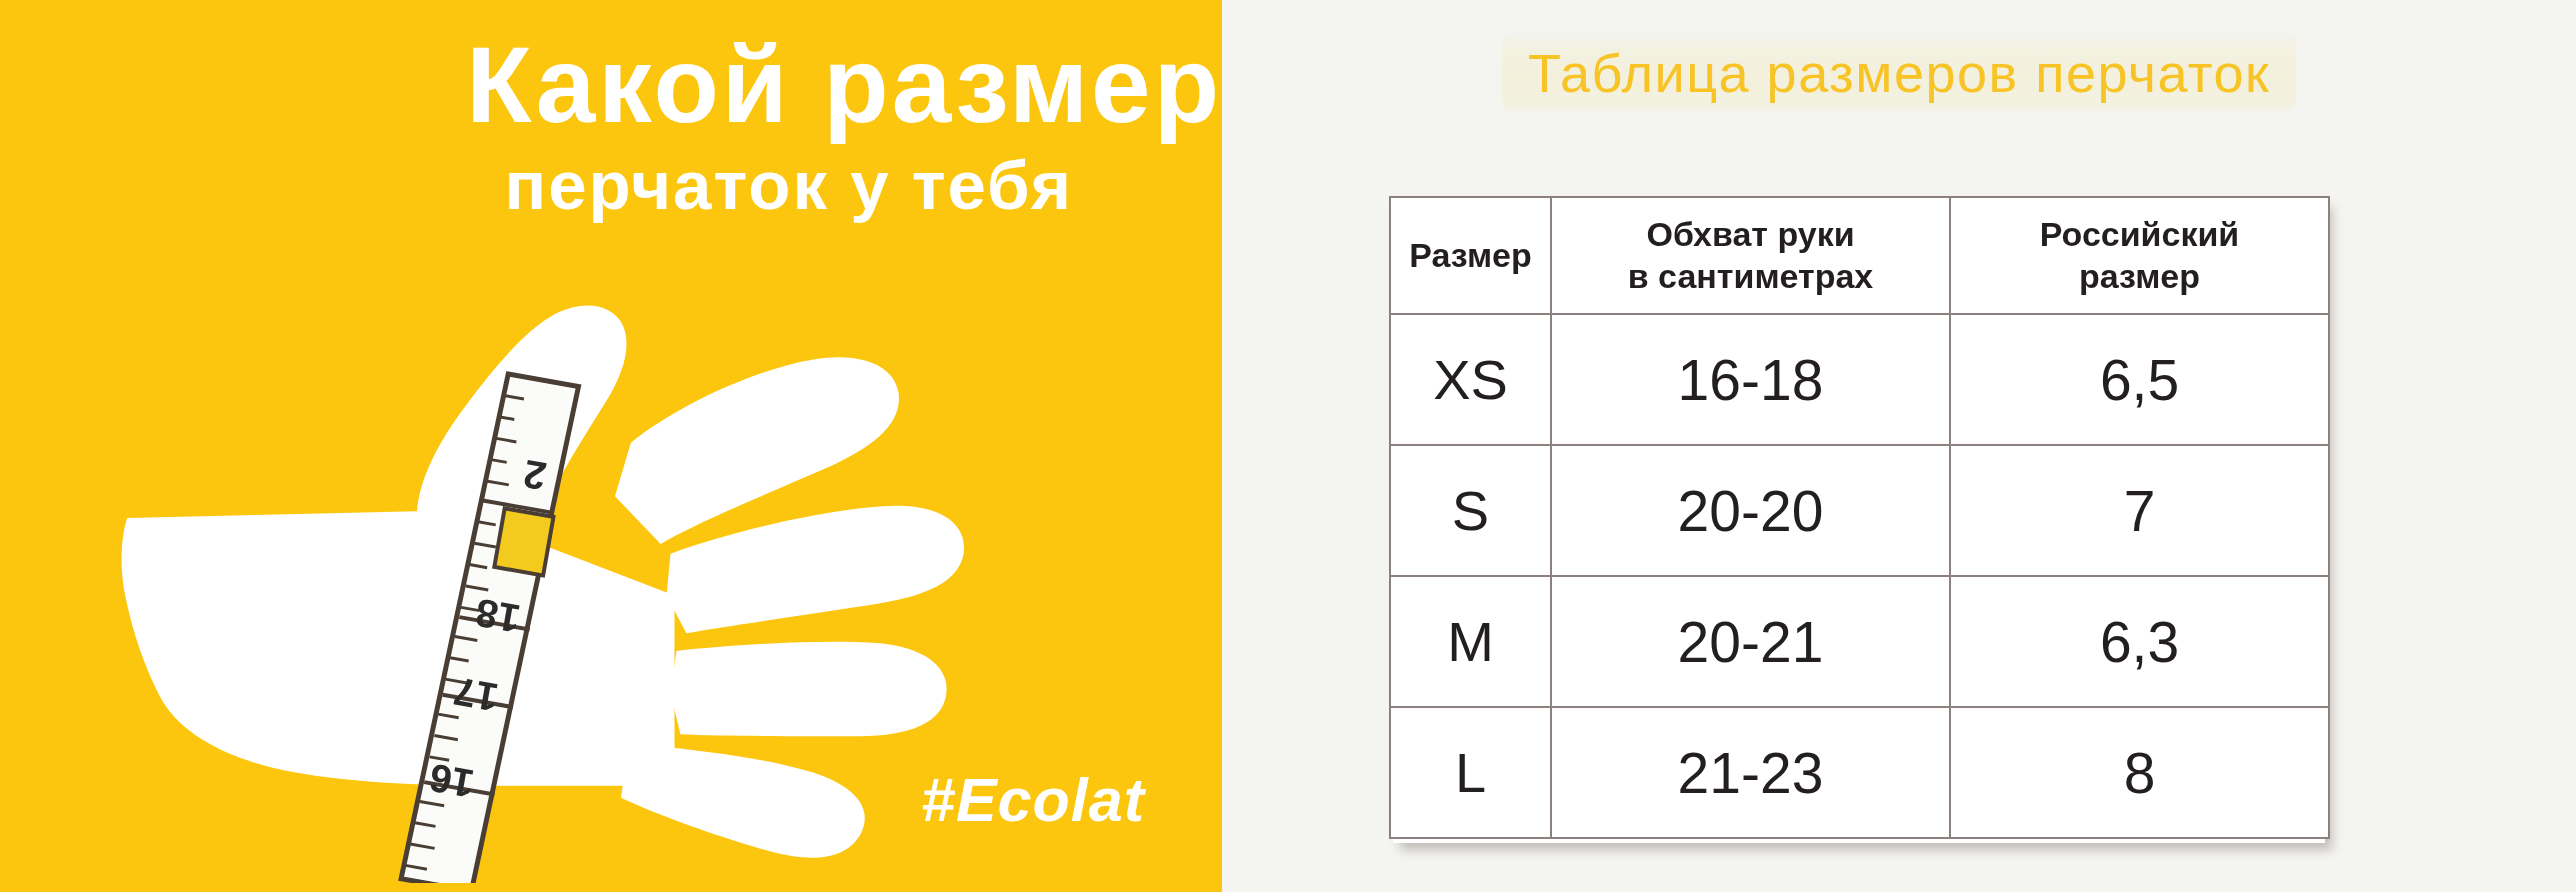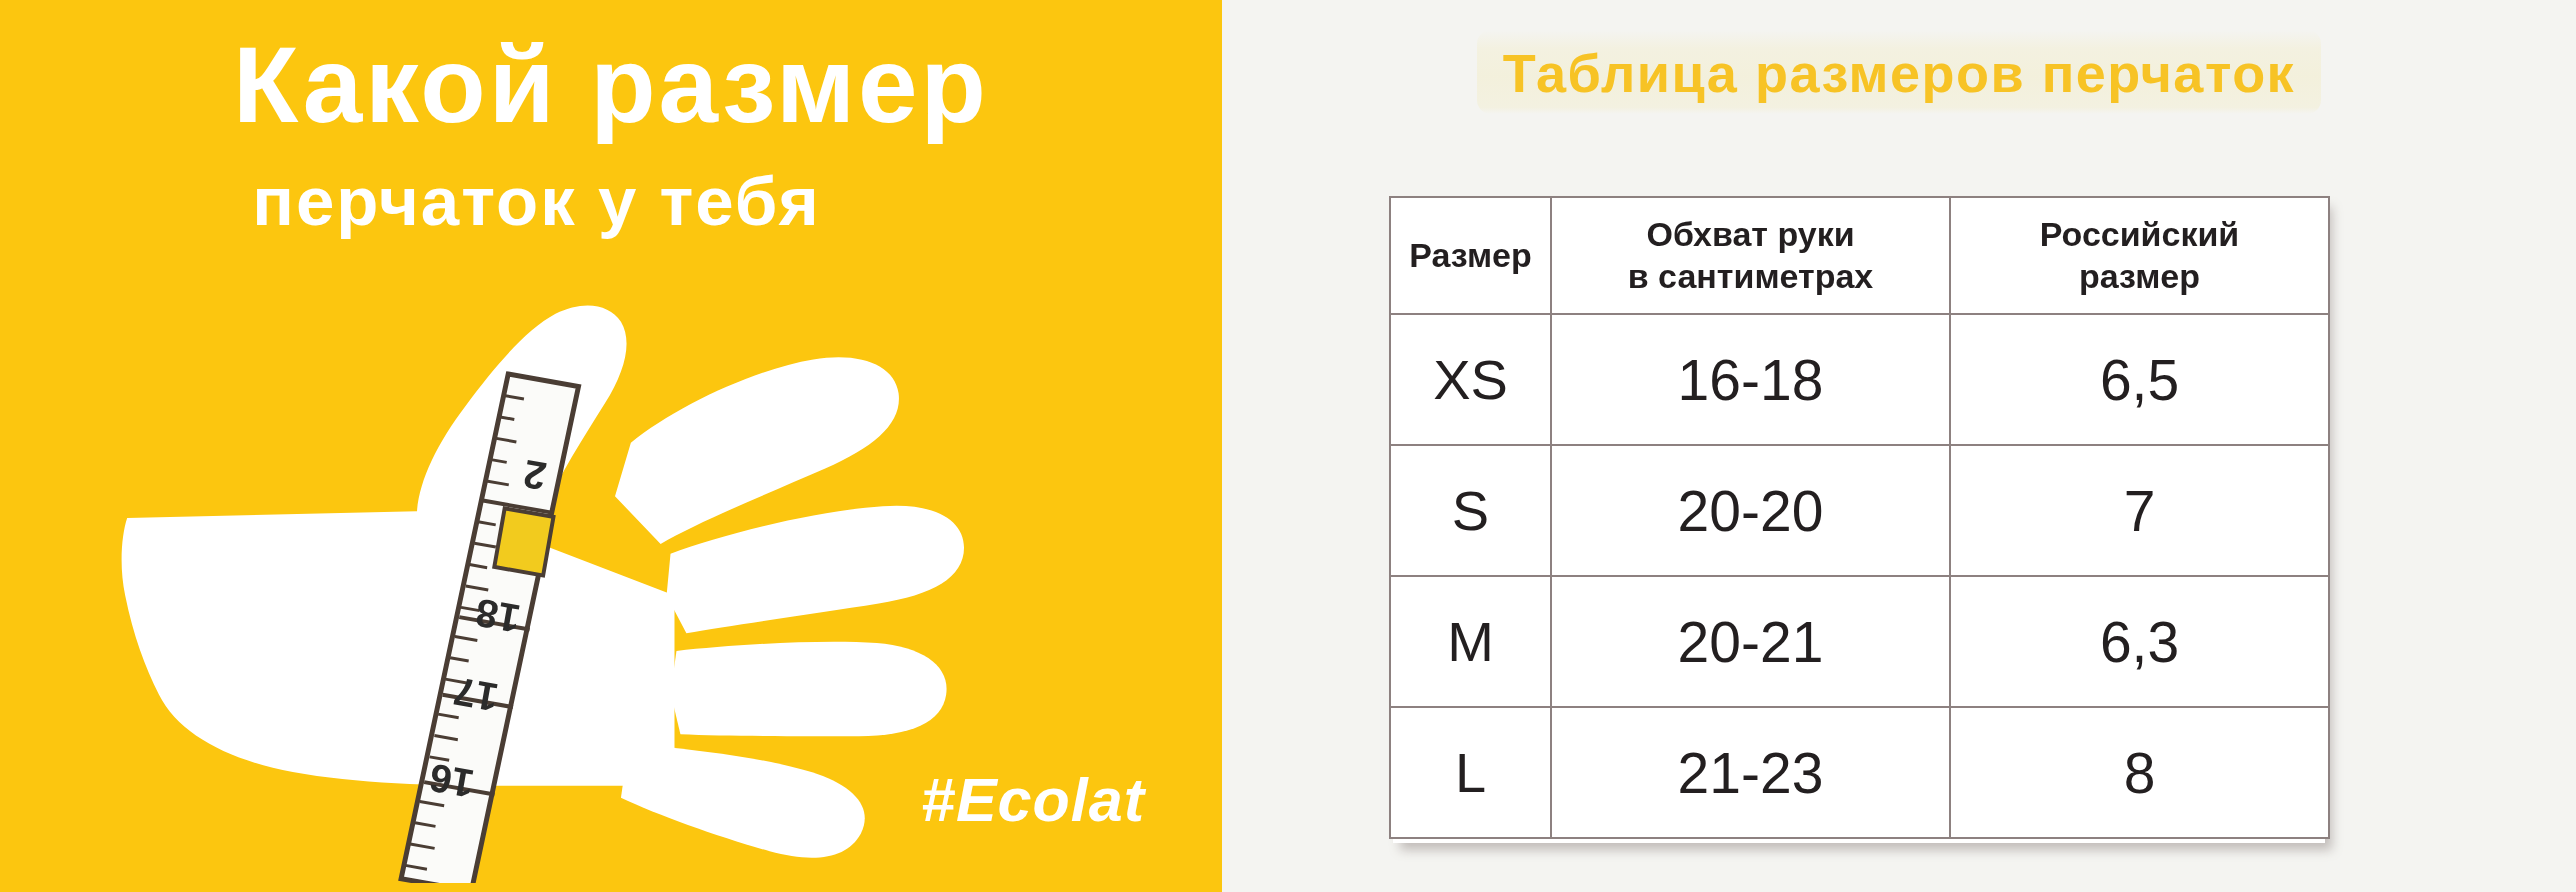--- a/index.html
+++ b/index.html
@@ -24,38 +24,38 @@
     width: 1222px;
     height: 893px;
     background: #fcc60f;
   }
 
   #headline {
     position: absolute;
     left: 0;
     top: 28px;
     width: 1222px;
-    text-align: center;
+    text-align: right;
     color: #ffffff;
   }
   #headline-line1 {
     display: block;
     font-size: 107px;
     font-weight: bold;
     line-height: 1.08;
     letter-spacing: 3px;
     white-space: nowrap;
   }
   #headline-line2 {
     display: block;
     font-size: 69px;
     font-weight: bold;
     line-height: 1.1;
     letter-spacing: 2px;
-    margin-top: 20px;
+    margin-top: 4px;
     white-space: nowrap;
     padding-right: 149px;
   }
 
   #hand-illustration {
     position: absolute;
     left: 119px;
     top: 298px;
     width: 992px;
     height: 585px;
@@ -87,21 +87,21 @@
     position: absolute;
     left: 0;
     top: 30px;
     width: 1354px;
     text-align: center;
   }
   #table-title {
     display: inline-block;
     position: relative;
     font-size: 54px;
-    font-weight: bold;
+    font-weight: normal;
     color: #f7c325;
     letter-spacing: 1.5px;
     padding: 12px 26px 10px 26px;
     white-space: nowrap;
     border-radius: 14px;
     background: linear-gradient(180deg,
         rgba(245,242,225,0.0) 0%,
         rgba(243,240,219,0.75) 22%,
         rgba(243,240,219,0.95) 55%,
         rgba(243,240,219,0.75) 92%,

